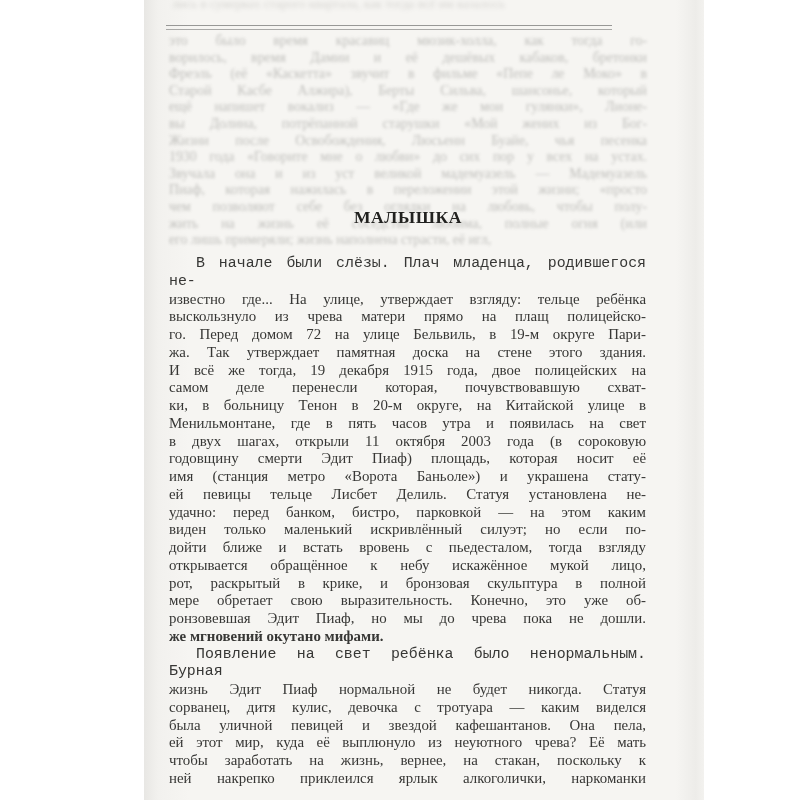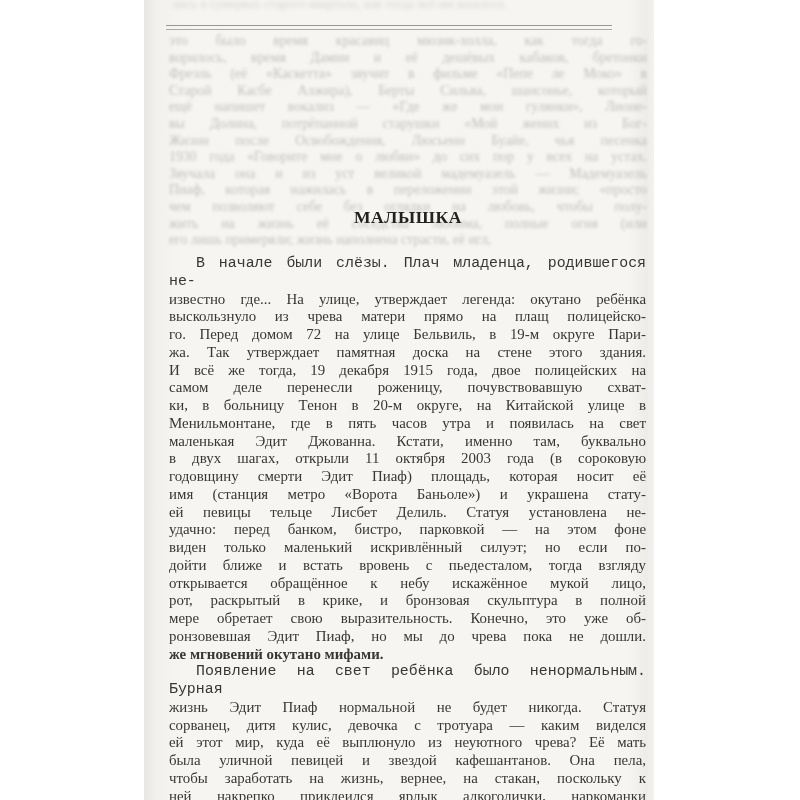--- a/index.html
+++ b/index.html
@@ -4,21 +4,21 @@
 <style>
   html,body{margin:0;padding:0;}
   body{
     width:800px;height:800px;overflow:hidden;
     background:#ffffff;
     font-family:"Liberation Serif", serif;
   }
   .photo{position:relative;width:800px;height:800px;background:#ffffff;}
   
   .page{
-    position:absolute;left:144px;top:0;width:510px;height:800px;
+    position:absolute;left:144px;top:0;width:560px;height:800px;
     background:linear-gradient(90deg,
       #e8e7e4 0%, #f2f1ee 2.5%, #f6f5f2 8%,
       #f6f5f2 95%, #edece9 98.5%, #f3f2ef 100%);
   }
   
   .ghost-topfrag{
     position:absolute;left:28px;top:-3px;width:470px;
     font-size:13px;line-height:14px;color:#84837f;
     opacity:.30;filter:blur(2.2px);
     white-space:nowrap;overflow:hidden;
@@ -75,43 +75,42 @@
         <div class="gline">1930 года «Говорите мне о любви» до сих пор у всех на устах.</div>
         <div class="gline">Звучала она и из уст великой мадемуазель — Мадемуазель</div>
         <div class="gline">Пиаф, которая нажилась в переложении этой жизни; «просто</div>
         <div class="gline">чем позволяют себе без оглядки на любовь, чтобы полу-</div>
         <div class="gline">жить на жизнь её соседства любима, полные огня (или</div>
         <div class="gline glast">его лишь примеряли; жизнь наполнена страсти, её игл,</div>
       </div>
     <h1 class="heading">МАЛЫШКА</h1>
     <div class="body" id="body-text">
         <div class="line first">В начале были слёзы. Плач младенца, родившегося не-</div>
-        <div class="line">известно где... На улице, утверждает легенда: окутано ребёнка</div>
+        <div class="line">известно где... На улице, утверждает взгляду: тельце ребёнка</div>
         <div class="line">выскользнуло из чрева матери прямо на плащ полицейско-</div>
         <div class="line">го. Перед домом 72 на улице Бельвиль, в 19-м округе Пари-</div>
         <div class="line">жа. Так утверждает памятная доска на стене этого здания.</div>
         <div class="line">И всё же тогда, 19 декабря 1915 года, двое полицейских на</div>
-        <div class="line">самом деле перенесли роженицу, почувствовавшую схват-</div>
+        <div class="line">самом деле перенесли которая, почувствовавшую схват-</div>
         <div class="line">ки, в больницу Тенон в 20-м округе, на Китайской улице в</div>
         <div class="line">Менильмонтане, где в пять часов утра и появилась на свет</div>
-        <div class="line">маленькая Эдит Джованна. Кстати, именно там, буквально</div>
         <div class="line">в двух шагах, открыли 11 октября 2003 года (в сороковую</div>
         <div class="line">годовщину смерти Эдит Пиаф) площадь, которая носит её</div>
         <div class="line">имя (станция метро «Ворота Баньоле») и украшена стату-</div>
         <div class="line">ей певицы тельце Лисбет Делиль. Статуя установлена не-</div>
-        <div class="line">удачно: перед банком, бистро, парковкой — на этом фоне</div>
+        <div class="line">удачно: перед банком, бистро, парковкой — на этом каким</div>
         <div class="line">виден только маленький искривлённый силуэт; но если по-</div>
         <div class="line">дойти ближе и встать вровень с пьедесталом, тогда взгляду</div>
         <div class="line">открывается обращённое к небу искажённое мукой лицо,</div>
         <div class="line">рот, раскрытый в крике, и бронзовая скульптура в полной</div>
         <div class="line">мере обретает свою выразительность. Конечно, это уже об-</div>
         <div class="line">ронзовевшая Эдит Пиаф, но мы до чрева пока не дошли.</div>
         <div class="line last">же мгновений окутано мифами.</div>
         <div class="line first">Появление на свет ребёнка было ненормальным. Бурная</div>
         <div class="line">жизнь Эдит Пиаф нормальной не будет никогда. Статуя</div>
         <div class="line">сорванец, дитя кулис, девочка с тротуара — каким виделся</div>
+        <div class="line">была уличной певицей и звездой кафешантанов. Она пела,</div>
         <div class="line">ей этот мир, куда её выплюнуло из неуютного чрева? Её мать</div>
-        <div class="line">была уличной певицей и звездой кафешантанов. Она пела,</div>
         <div class="line">чтобы заработать на жизнь, вернее, на стакан, поскольку к</div>
         <div class="line">ней накрепко приклеился ярлык алкоголички, наркоманки</div>
       </div>
   </div>
 </div>
 
 </body></html>

